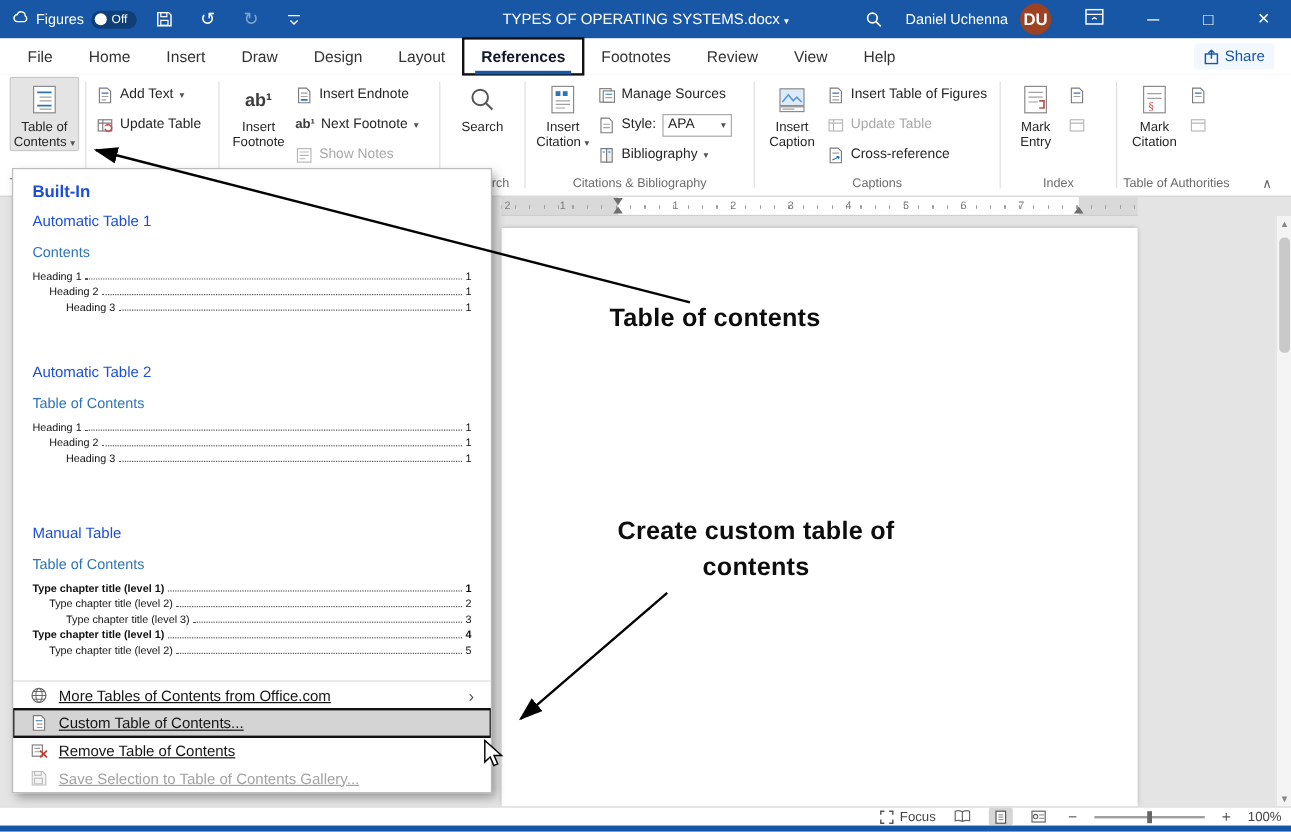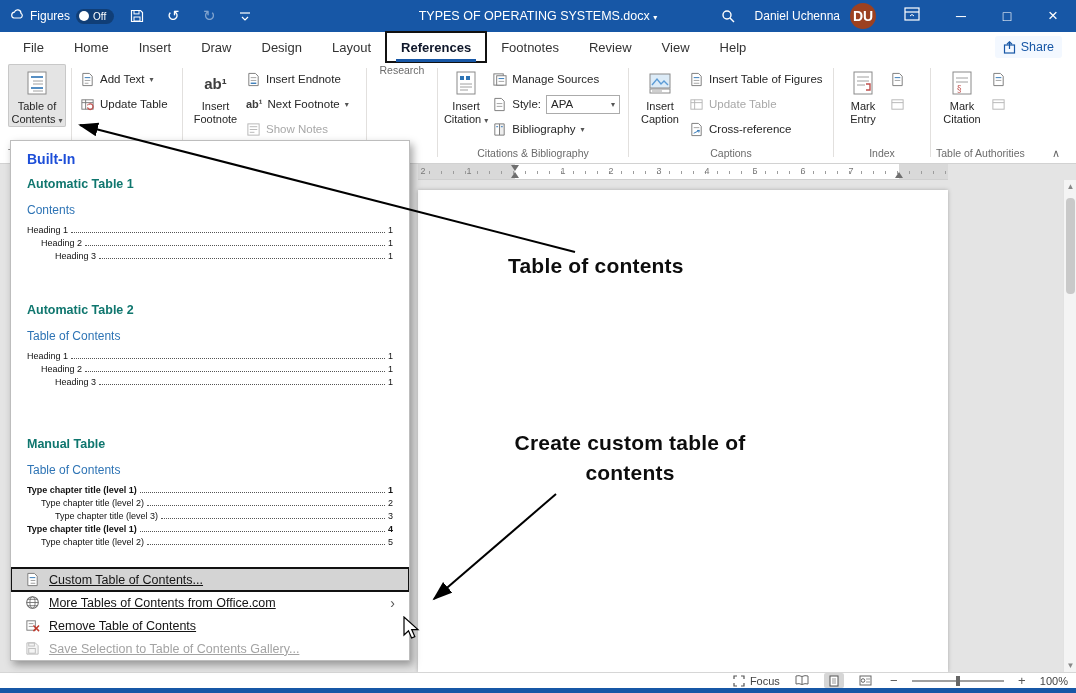--- a/index.html
+++ b/index.html
@@ -37,21 +37,21 @@
   .rlabel { height:16px; font-size:10.5px; color:#6b6b6b; text-align:center; white-space:nowrap; }
   .vsep { width:1px; background:#e2e0de; margin:4px 5px 6px 5px; }
   .bigbtn { width:72px; display:flex; flex-direction:column; align-items:center; padding-top:4px; font-size:11px; color:#262626; text-align:center; line-height:13px; border-radius:2px; }
   .bigbtn .bicon { height:30px; display:flex; align-items:center; justify-content:center; margin-bottom:2px; }
   .bigbtn.pressed { background:#e4e4e4; box-shadow:inset 0 0 0 1px #c8c8c8; }
   .chev { font-size:8px; color:#555; }
   .smallcol { display:flex; flex-direction:column; padding-top:5px; gap:5px; }
   .smallbtn { display:flex; align-items:center; gap:5px; font-size:11.5px; color:#262626; height:20px; white-space:nowrap; padding:0 3px; }
   .smallbtn.disabled { color:#a8a8a8; }
   .smallbtn.disabled svg * { stroke:#b5b5b5 !important; fill-opacity:.4; }
-  .stylebox { border:1px solid #ababab; background:#fff; width:74px; height:19px; display:flex; align-items:center; justify-content:space-between; padding:0 4px; font-size:11.5px; }
+  .stylebox { border:1px solid #ababab; background:#fff; width:58px; height:19px; display:flex; align-items:center; justify-content:space-between; padding:0 4px; font-size:11.5px; }
   .abglyph { font-weight:bold; font-size:15px; color:#3d3d3d; }
   .abglyph-sm { font-weight:bold; font-size:11px; color:#3d3d3d; }
   .collapse-chev { position:absolute; right:16px; bottom:3px; font-size:11px; color:#666; }
 
   
   .ruler { position:absolute; top:164px; left:418px; width:530px; height:16px; background:#d9d9d9; border-bottom:1px solid #cfcfcf; z-index:5; font-size:9px; color:#7a7a7a; }
   .ruler-white { position:absolute; left:97px; top:0; width:384px; height:100%; background:#fff; }
   .ruler-ticks { position:absolute; left:0; right:0; top:7px; height:3px; background:repeating-linear-gradient(to right, transparent 0 11px, #9d9d9d 11px 12px); }
   .rnum { position:absolute; top:2px; width:10px; text-align:center; }
   .ind-tri { position:absolute; width:0; height:0; }
@@ -59,21 +59,21 @@
   
   .canvas { position:absolute; top:164px; left:0; width:100%; height:508px; background:#e4e4e4; }
   .page { position:absolute; top:26px; left:418px; width:530px; height:482px; background:#fff; box-shadow:0 0 4px rgba(0,0,0,.25); }
   .vscroll { position:absolute; right:0; top:180px; width:13px; height:492px; background:#f4f4f4; border-left:1px solid #e2e2e2; z-index:6; }
   .vthumb { position:absolute; left:2px; top:18px; width:9px; height:96px; background:#c9c9c9; border-radius:4px; }
   .varrow { position:absolute; left:0; width:13px; text-align:center; font-size:8px; color:#888; }
 
   
   .toc-menu { position:absolute; top:140px; left:10px; width:400px; height:521px; background:#fff; border:1px solid #bdbdbd; box-shadow:3px 4px 8px rgba(0,0,0,.35); z-index:50; overflow:hidden; }
   .m-header { height:28px; padding:10px 16px 0; font-size:14px; font-weight:bold; color:#1d4ed8; }
-  .g-name { height:26px; padding:8px 16px 0; font-size:12.5px; color:#0f766e;font-weight:bold; }
+  .g-name { height:26px; padding:8px 16px 0; font-size:12.5px; color:#1d4ed8; }
   .g-prev { padding:6px 16px 0; overflow:hidden; }
   .g-prev.h1 { height:100px; } .g-prev.h2 { height:108px; } .g-prev.h3 { height:112px; }
   .p-title { font-size:12px; color:#2E74B5; margin:2px 0 5px; }
   .p-row { display:flex; align-items:flex-end; font-size:9px; color:#111; height:13px; }
   .p-row.i1 { padding-left:14px; } .p-row.i2 { padding-left:28px; }
   .p-row.b { font-weight:bold; }
   .p-dots { flex:1; border-bottom:1px dotted #555; margin:0 3px 2px; }
   .m-items { border-top:1px solid #d9d9d9; }
   .m-item { height:23px; display:flex; align-items:center; gap:9px; padding:0 14px; font-size:12.5px; color:#151515; }
   .m-item .lbl { text-decoration:underline; }
@@ -262,20 +262,31 @@
               </svg>
             <span>Show Notes</span>
           </div>
         </div>
       </div>
       <div class="rlabel">Footnotes</div>
     </div>
     <div class="vsep"></div>
 
     <div class="rgroup" style="width:60px;">
+      <div class="rcontent" style="justify-content:center; width:100%;">
+        <div class="bigbtn">
+          <span class="bicon">
+            <svg width="24" height="24" viewBox="0 0 26 26">
+                <circle cx="11" cy="11" r="7" fill="none" stroke="#555" stroke-width="1.8"></circle>
+                <line x1="16" y1="16" x2="22" y2="22" stroke="#555" stroke-width="1.8"></line>
+              </svg>
+          </span>
+          <span>Search</span>
+        </div>
+      </div>
       <div class="rlabel">Research</div>
     </div>
     <div class="vsep"></div>
 
     <div class="rgroup" style="width:180px;">
       <div class="rcontent">
         <div class="bigbtn" style="width:52px;">
           <span class="bicon">
             <svg width="26" height="26" viewBox="0 0 26 26">
                 <rect x="4" y="2" width="18" height="22" fill="#fff" stroke="#8a8a8a"></rect>
@@ -537,39 +548,39 @@
           <span>4</span>
         </div>
       <div class="p-row i1">
           <span>Type chapter title (level 2)</span>
           <span class="p-dots"></span>
           <span>5</span>
         </div>
     </div>
 
     <div class="m-items">
-      <div class="m-item hl">
-        <svg width="15" height="15" viewBox="0 0 16 16">
-            <path d="M3 1.5h7l3 3v10H3z" fill="#fff" stroke="#7a7a7a"></path>
-            <line x1="5" y1="6" x2="11" y2="6" stroke="#2E74B5"></line>
-            <line x1="6" y1="9" x2="11" y2="9" stroke="#9a9a9a"></line>
-            <line x1="6" y1="12" x2="11" y2="12" stroke="#9a9a9a"></line>
-          </svg>
-        <span class="lbl">Custom Table of Contents...</span>
-      </div>
       <div class="m-item">
         <svg width="15" height="15" viewBox="0 0 16 16">
             <circle cx="8" cy="8" r="6.2" fill="none" stroke="#6a6a6a" stroke-width="1.1"></circle>
             <ellipse cx="8" cy="8" rx="2.8" ry="6.2" fill="none" stroke="#6a6a6a" stroke-width="0.9"></ellipse>
             <line x1="1.8" y1="8" x2="14.2" y2="8" stroke="#6a6a6a" stroke-width="0.9"></line>
             <line x1="2.6" y1="4.6" x2="13.4" y2="4.6" stroke="#6a6a6a" stroke-width="0.9"></line>
             <line x1="2.6" y1="11.4" x2="13.4" y2="11.4" stroke="#6a6a6a" stroke-width="0.9"></line>
           </svg>
         <span class="lbl">More Tables of Contents from Office.com</span>
         <span class="sub-arrow">›</span>
+      </div>
+      <div class="m-item hl">
+        <svg width="15" height="15" viewBox="0 0 16 16">
+            <path d="M3 1.5h7l3 3v10H3z" fill="#fff" stroke="#7a7a7a"></path>
+            <line x1="5" y1="6" x2="11" y2="6" stroke="#2E74B5"></line>
+            <line x1="6" y1="9" x2="11" y2="9" stroke="#9a9a9a"></line>
+            <line x1="6" y1="12" x2="11" y2="12" stroke="#9a9a9a"></line>
+          </svg>
+        <span class="lbl">Custom Table of Contents...</span>
       </div>
       <div class="m-item">
         <svg width="15" height="15" viewBox="0 0 16 16">
             <rect x="2" y="3" width="9" height="10" fill="#fff" stroke="#7a7a7a"></rect>
             <line x1="4" y1="6" x2="9" y2="6" stroke="#9a9a9a"></line>
             <line x1="4" y1="9" x2="9" y2="9" stroke="#9a9a9a"></line>
             <line x1="9" y1="8" x2="15" y2="14" stroke="#c0392b" stroke-width="1.6"></line>
             <line x1="15" y1="8" x2="9" y2="14" stroke="#c0392b" stroke-width="1.6"></line>
           </svg>
         <span class="lbl">Remove Table of Contents</span>

